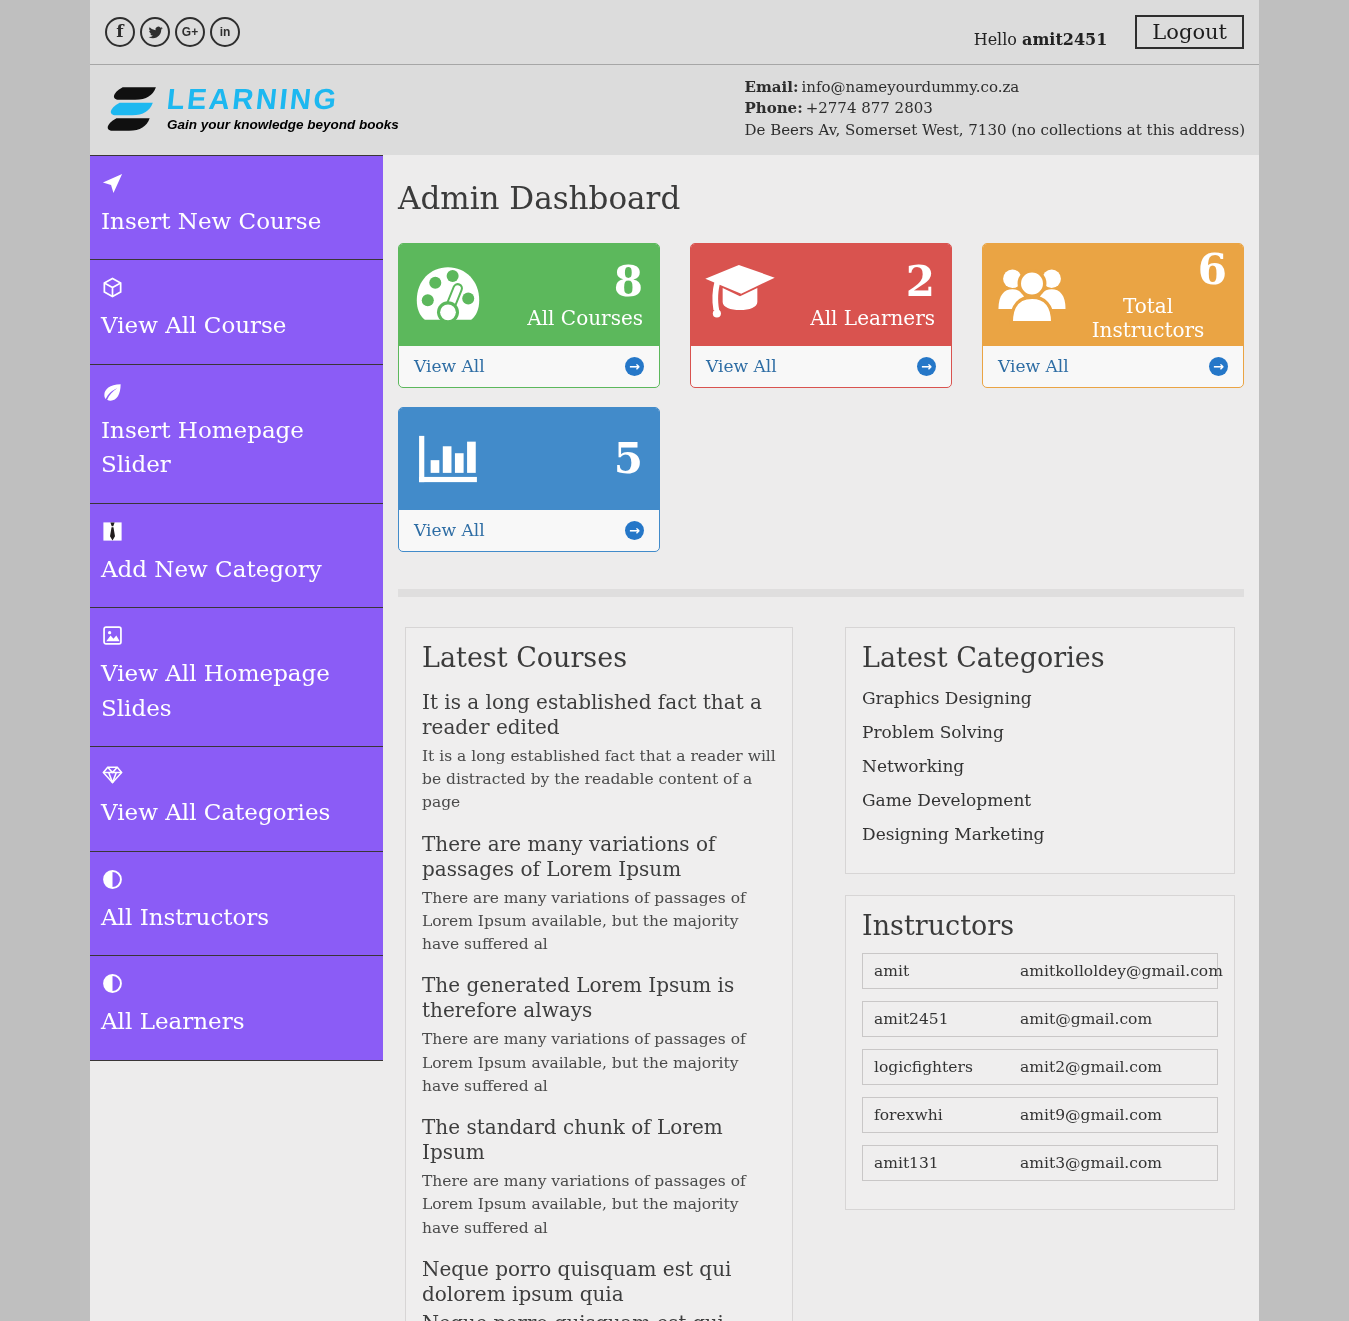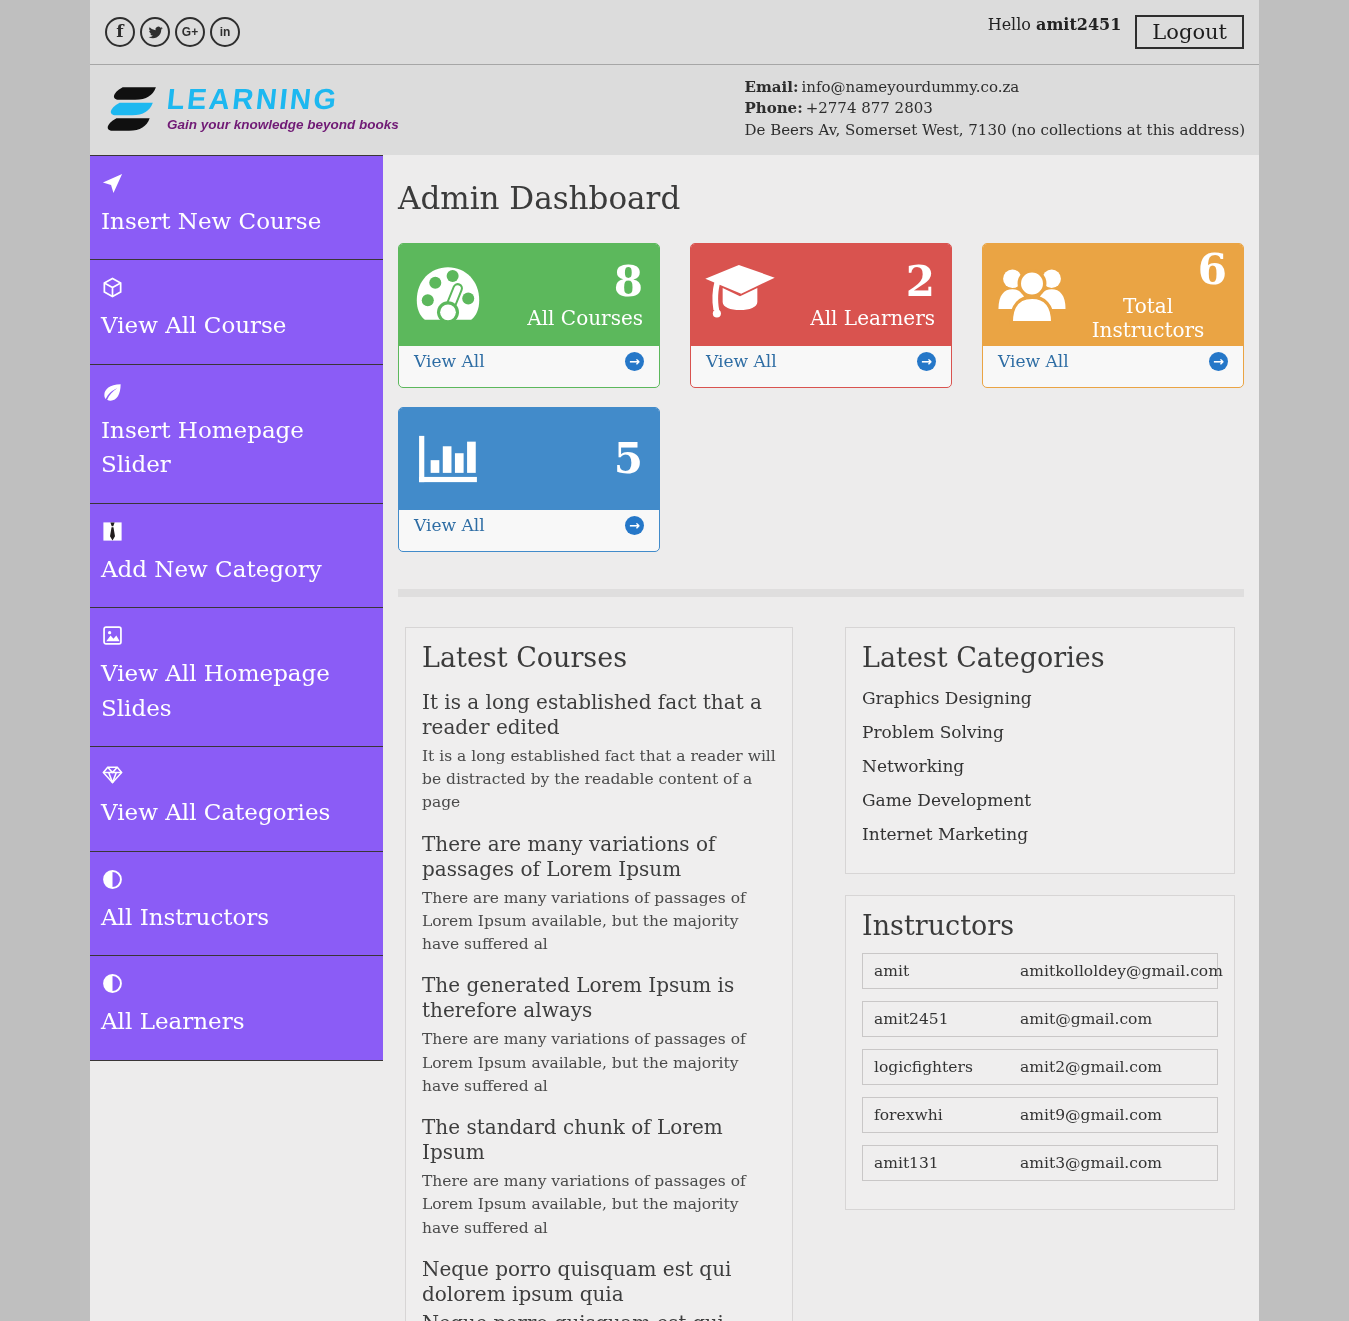--- a/index.html
+++ b/index.html
@@ -8,32 +8,32 @@
 
   
   .topbar { background:#dcdcdc; height:65px; display:flex; align-items:center;
             justify-content:space-between; padding:0 15px; border-bottom:1px solid #a6a6a6; }
   .social { display:flex; gap:5px; }
   .social-btn { width:30px; height:30px; border:2px solid #2e2e2e; border-radius:50%;
                 display:flex; align-items:center; justify-content:center; color:#2e2e2e;
                 background:transparent; cursor:pointer; }
   .glyph-fb { font:700 17px "DejaVu Serif", serif; margin-top:-2px; }
   .glyph-sans { font:700 12px "Liberation Sans", sans-serif; }
-  .top-right { display:flex; align-items:flex-start; gap:14px; font-size:16px; color:#222; }
+  .top-right { display:flex; align-items:flex-end; gap:28px; font-size:16px; color:#222; }
   .logout-btn { border:2px solid #2e2e2e; background:transparent; font-family:"DejaVu Serif",serif;
                 font-size:21px; padding:3px 15px; color:#1c1c1c; cursor:pointer; }
 
   
   .header { background:#dcdcdc; padding:12px 14px 14px; display:flex;
             justify-content:space-between; align-items:center; }
   .logo { display:flex; align-items:center; gap:9px; cursor:pointer; }
   .logo-mark svg { width:54px; height:48px; display:block; }
   .logo-title { font:700 29px "Liberation Sans", sans-serif; color:#1db8f0;
                 letter-spacing:2.5px; transform:skewX(-6deg); line-height:1; }
-  .logo-tagline { font:italic 700 13.5px "Liberation Sans", sans-serif; color:#701a75; margin-top:3px; }
+  .logo-tagline { font:italic 700 13.5px "Liberation Sans", sans-serif; color:#000000; margin-top:3px; }
   .contact { font-size:15px; color:#2d2d2d; line-height:1.42; }
   .contact b { margin-right:3px; }
 
   
   .body-wrap { background:#edecec; display:flex; align-items:flex-start; min-height:1052px; }
   .sidebar { width:293px; flex-shrink:0; background:#211e1e; }
   .side-item { border-top:1px solid #3a3636; padding:16px 12px 21px 11px; color:#fff; cursor:pointer; }
   .side-item:last-child { border-bottom:1px solid #3a3636; }
   .side-icon { display:block; height:25px; margin-bottom:7px; }
   .side-icon svg { width:23px; height:23px; display:block; }
@@ -42,21 +42,21 @@
   .main { flex:1; padding:0 15px; }
   .page-title { font-size:31px; font-weight:400; color:#3b3b3b; margin:25px 0 27px; }
 
   .cards { display:flex; flex-wrap:wrap; gap:19px 30px; }
   .card { width:262px; border:1px solid; border-radius:5px; overflow:hidden; background:#f8f8f8; }
   .card-top { height:102px; display:flex; align-items:center; padding:0 16px 0 12px; }
   .card-icon svg { width:74px; height:74px; display:block; }
   .card-stats { margin-left:auto; text-align:right; color:#fff; }
   .card-num { font-size:42px; font-weight:700; line-height:1.05; }
   .card-label { font-size:20px; margin-top:2px;text-align:center; }
-  .card-foot { height:41px; display:flex; align-items:flex-end; justify-content:space-between; padding:16px 15px; }
+  .card-foot { height:41px; display:flex; align-items:center; justify-content:space-between; padding:16px 15px; }
   .view-all { color:#2e6da4; font-size:17px; text-decoration:none; cursor:pointer; }
   .arrow-circle { width:19px; height:19px; border-radius:50%; color:#fff;
                   display:flex; align-items:center; justify-content:center;
                   font:700 13px "DejaVu Sans", sans-serif; cursor:pointer; }
 
   .divider { height:8px; background:#dfdede; margin-top:37px; }
 
   .lower { display:flex; justify-content:space-between; margin-top:30px; padding:0 9px 0 7px; }
   .panel { background:#efeeee; border:1px solid #d7d5d5; }
   .courses-panel { width:388px; padding:14px 16px 22px; }
@@ -338,21 +338,21 @@
         </div>
 
         <div class="right-col">
 
           <div class="panel categories-panel">
             <div class="panel-title">Latest Categories</div>
             <div class="cat-item">Graphics Designing</div>
             <div class="cat-item">Problem Solving</div>
             <div class="cat-item">Networking</div>
             <div class="cat-item">Game Development</div>
-            <div class="cat-item">Internet Marketing</div>
+            <div class="cat-item">Designing Marketing</div>
           </div>
 
           <div class="panel instructors-panel">
             <div class="panel-title">Instructors</div>
             <div class="inst-row">
               <span class="inst-name">amit</span>
               <span class="inst-email">amitkolloldey@gmail.com</span>
             </div>
             <div class="inst-row">
               <span class="inst-name">amit2451</span>

